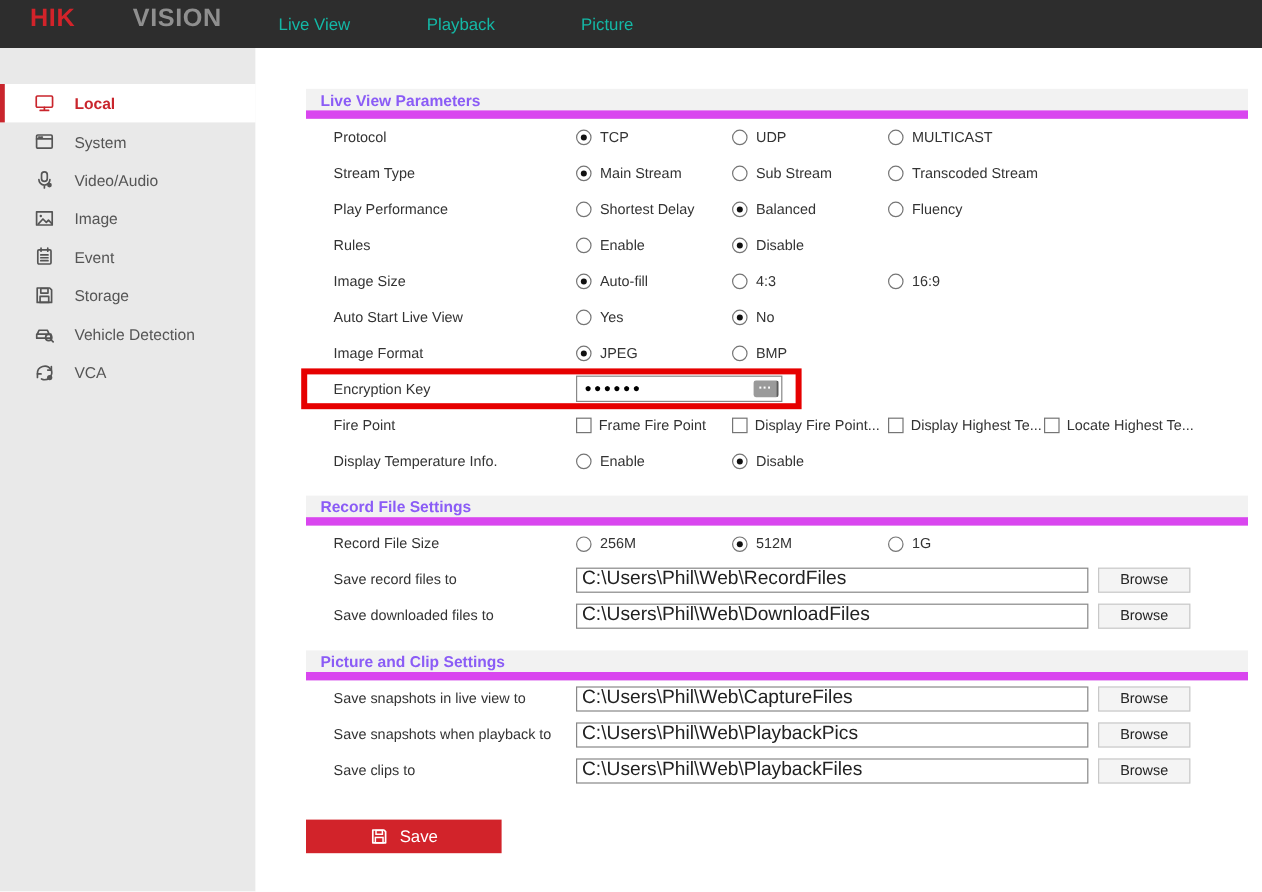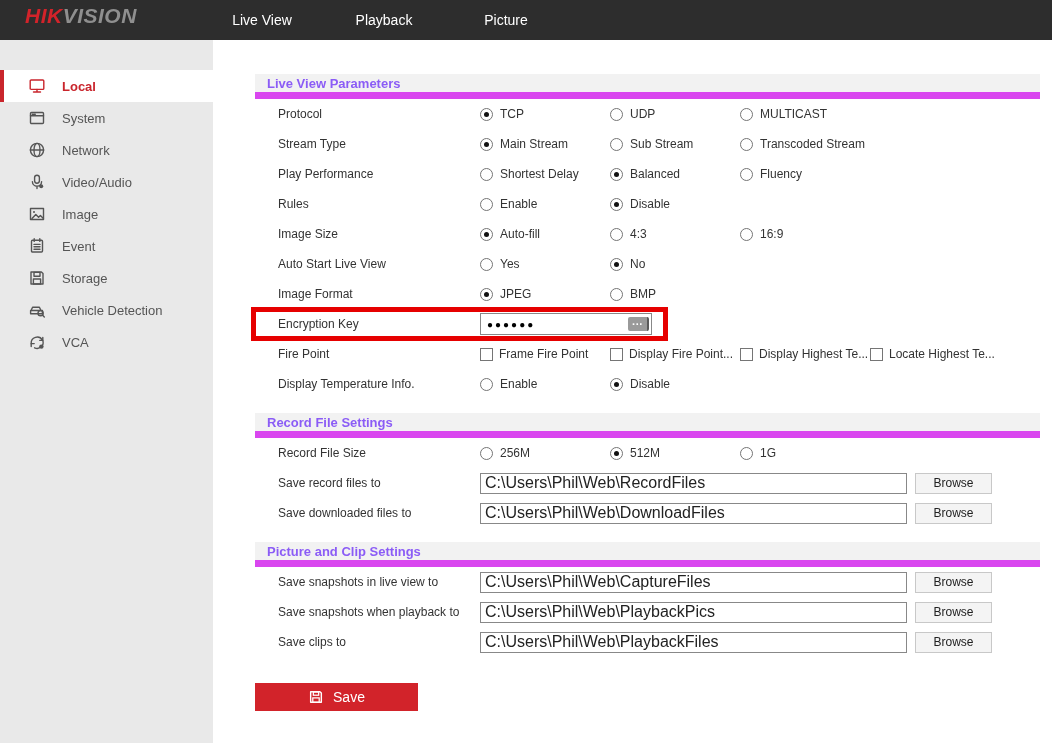--- a/index.html
+++ b/index.html
@@ -5,26 +5,26 @@
   * { margin:0; padding:0; }
   html,body { width:1052px; height:743px; }
   body {
     position:relative; overflow:hidden; background:#fff;
     font-family:"Liberation Sans", sans-serif; color:#333;
   }
 
   
   .topbar { position:absolute; left:0; top:0; width:1052px; height:40px; background:#2d2d2d; }
   .logo { position:absolute; left:25px; top:0; height:32px; display:flex; align-items:center;
-          font-style:italic; font-weight:bold; font-size:21px; letter-spacing:.5px; }
+          font-weight:bold; font-size:21px; letter-spacing:.5px;gap:48px; }
   .logo-hik { color:#d2232a; }
   .logo-vision { color:#8f8f8f; }
   .nav-tabs { position:absolute; left:201px; top:0; height:40px; display:flex; }
   .nav-tab { width:122px; height:40px; display:flex; align-items:center; justify-content:center;
-             color:#ffffff; font-size:14px; cursor:pointer; }
+             color:#14b8a6; font-size:14px; cursor:pointer; }
   .nav-tab.active { background:#d2232a; color:#fff; font-weight:bold;margin-top:40px; }
 
   
   .sidebar { position:absolute; left:0; top:40px; width:213px; height:703px;
              background:#e9e9e9; padding-top:30px; box-sizing:border-box; }
   .side-item { height:32px; position:relative; display:flex; align-items:center;
                color:#555; font-size:13px; cursor:pointer; }
   .side-item .icon { position:absolute; left:28px; width:18px; height:18px; display:flex;
                      align-items:center; justify-content:center; }
   .side-item .lbl { position:absolute; left:62px; white-space:nowrap; }
@@ -103,30 +103,20 @@
         <svg width="18" height="18" viewBox="0 0 18 18">
           <rect x="2.5" y="3.5" width="13" height="11" rx="1" stroke="currentColor" fill="none" stroke-width="1.4" stroke-linecap="round" stroke-linejoin="round"></rect>
           <path d="M2.5 6.8h13 M4.3 5.2h1 M6.3 5.2h1" stroke="currentColor" fill="none" stroke-width="1.4" stroke-linecap="round" stroke-linejoin="round"></path>
         </svg>
       </span>
       <span class="lbl">System</span>
     </div>
     <div class="side-item">
       <span class="icon">
         <svg width="18" height="18" viewBox="0 0 18 18">
-          <circle cx="9" cy="9" r="6.6" stroke="currentColor" fill="none" stroke-width="1.4" stroke-linecap="round" stroke-linejoin="round"></circle>
-          <ellipse cx="9" cy="9" rx="3" ry="6.6" stroke="currentColor" fill="none" stroke-width="1.4" stroke-linecap="round" stroke-linejoin="round"></ellipse>
-          <path d="M2.4 9h13.2" stroke="currentColor" fill="none" stroke-width="1.4" stroke-linecap="round" stroke-linejoin="round"></path>
-        </svg>
-      </span>
-      <span class="lbl">Network</span>
-    </div>
-    <div class="side-item">
-      <span class="icon">
-        <svg width="18" height="18" viewBox="0 0 18 18">
           <rect x="6.6" y="2.2" width="4.8" height="8" rx="2.4" stroke="currentColor" fill="none" stroke-width="1.4" stroke-linecap="round" stroke-linejoin="round"></rect>
           <path d="M4.4 8.6a4.6 4.6 0 0 0 9.2 0 M9 13.2v2.4" stroke="currentColor" fill="none" stroke-width="1.4" stroke-linecap="round" stroke-linejoin="round"></path>
           <circle cx="13.2" cy="13.2" r="2" fill="currentColor"></circle>
         </svg>
       </span>
       <span class="lbl">Video/Audio</span>
     </div>
     <div class="side-item">
       <span class="icon">
         <svg width="18" height="18" viewBox="0 0 18 18">

